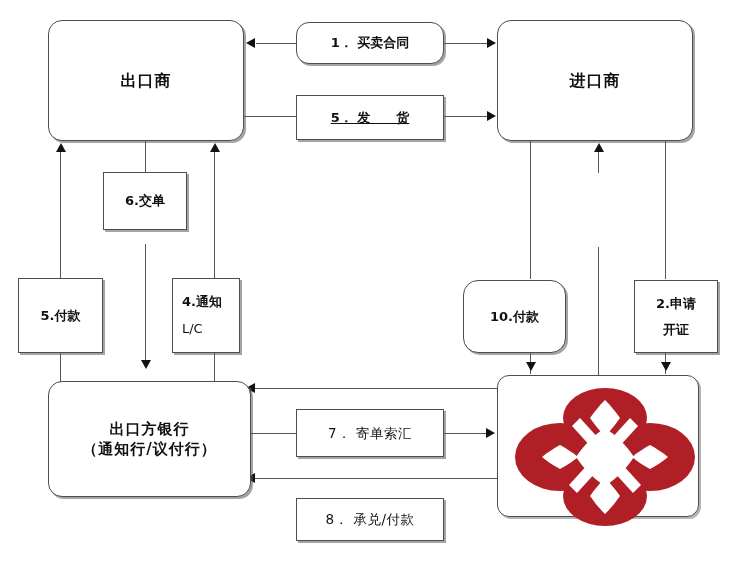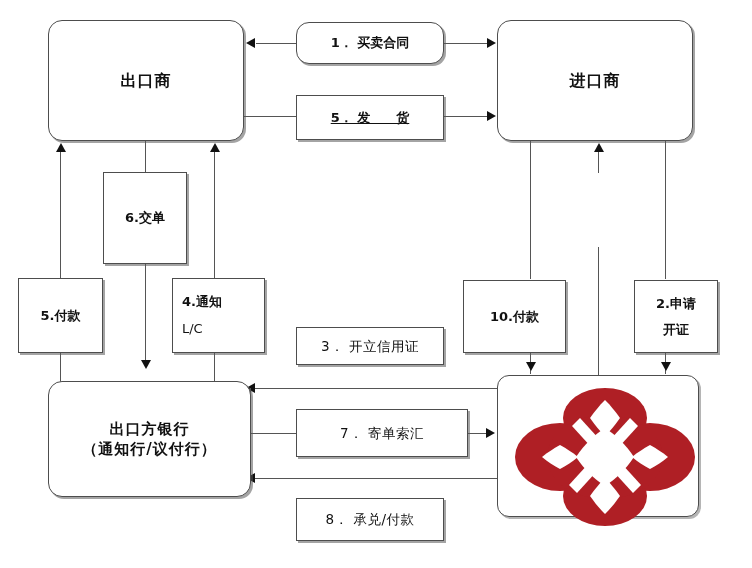--- a/index.html
+++ b/index.html
@@ -134,49 +134,46 @@
   </div>
 
   <div class="node label-box bold" style="left:296px;top:22px;width:148px;height:42px;border-radius:13px;">
     <span>1． 买卖合同</span>
   </div>
 
   <div class="node label-box bold" style="left:296px;top:95px;width:148px;height:45px;text-decoration:underline;">
     <span>5． 发　　货</span>
   </div>
 
-  <div class="node label-box bold" style="left:103px;top:172px;width:84px;height:92px;">
+  <div class="node label-box bold" style="left:103px;top:172px;width:84px;height:58px;">
     <span>6.交单</span>
   </div>
 
 
   <div class="node label-box bold" style="left:18px;top:278px;width:85px;height:75px;">
     <span>5.付款</span>
   </div>
 
-  <div class="node label-box bold" style="left:172px;top:278px;width:93px;height:75px;
+  <div class="node label-box bold" style="left:172px;top:278px;width:68px;height:75px;
               flex-direction:column;align-items:flex-start;justify-content:center;padding-left:9px;">
     <span>4.通知</span>
     <span style="margin-top:9px;font-weight:normal;">L/C</span>
   </div>
 
-  <div class="node label-box bold" style="left:463px;top:280px;width:103px;height:73px;">
+  <div class="node label-box bold" style="left:463px;top:280px;width:103px;height:73px;border-radius:15px;">
     <span>10.付款</span>
   </div>
 
   <div class="node label-box bold" style="left:634px;top:280px;width:84px;height:73px;flex-direction:column;">
     <span>2.申请</span>
     <span style="margin-top:8px;">开证</span>
   </div>
 
-  <div class="node label-wide bold" style="left:296px;top:327px;width:148px;height:38px;">
-    <span>3． 开立信用证</span>
-  </div>
 
-  <div class="node label-wide bold" style="left:296px;top:409px;width:172px;height:48px;">
+  <div class="node label-wide bold" style="left:296px;top:409px;width:148px;height:48px;">
     <span>7． 寄单索汇</span>
   </div>
 
   <div class="node label-wide bold" style="left:296px;top:498px;width:148px;height:43px;">
     <span>8． 承兑/付款</span>
   </div>
 
 </div>
 
 </body></html>

